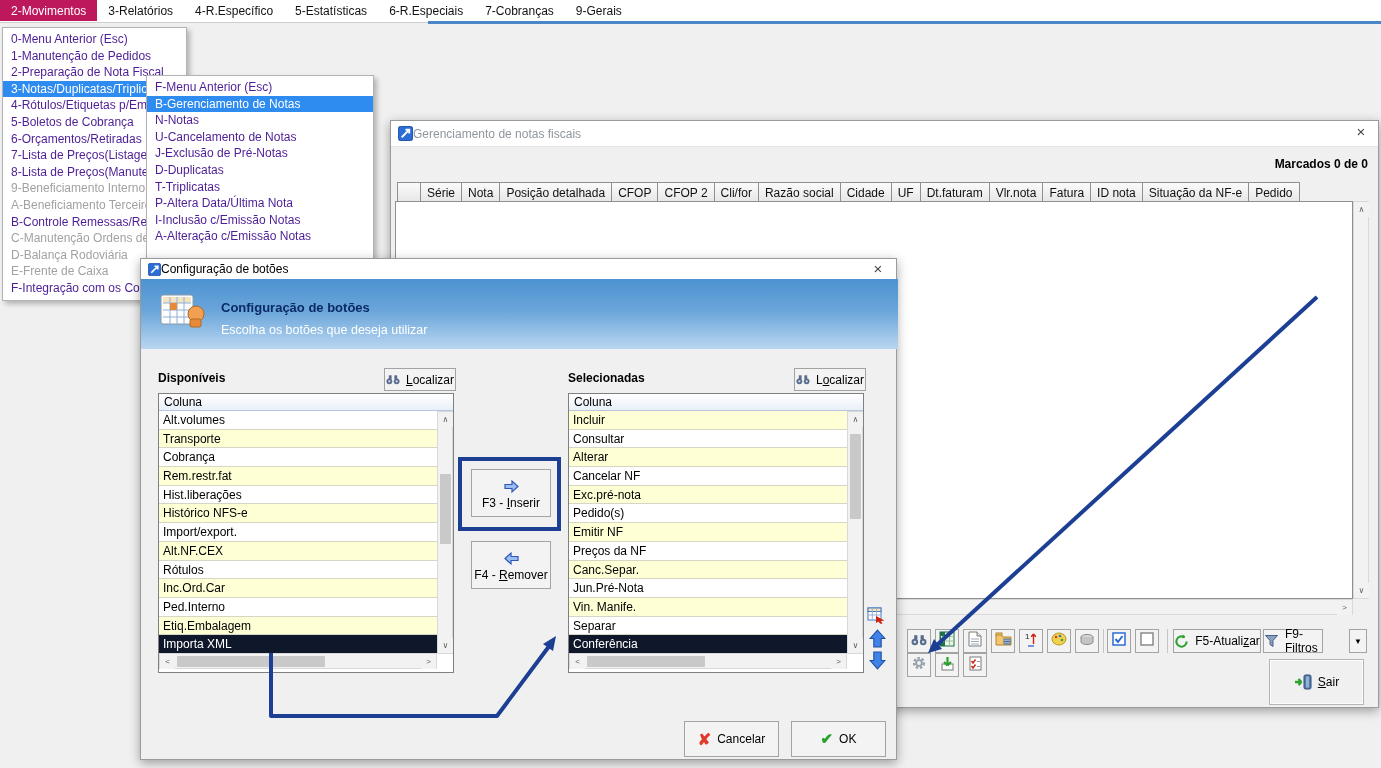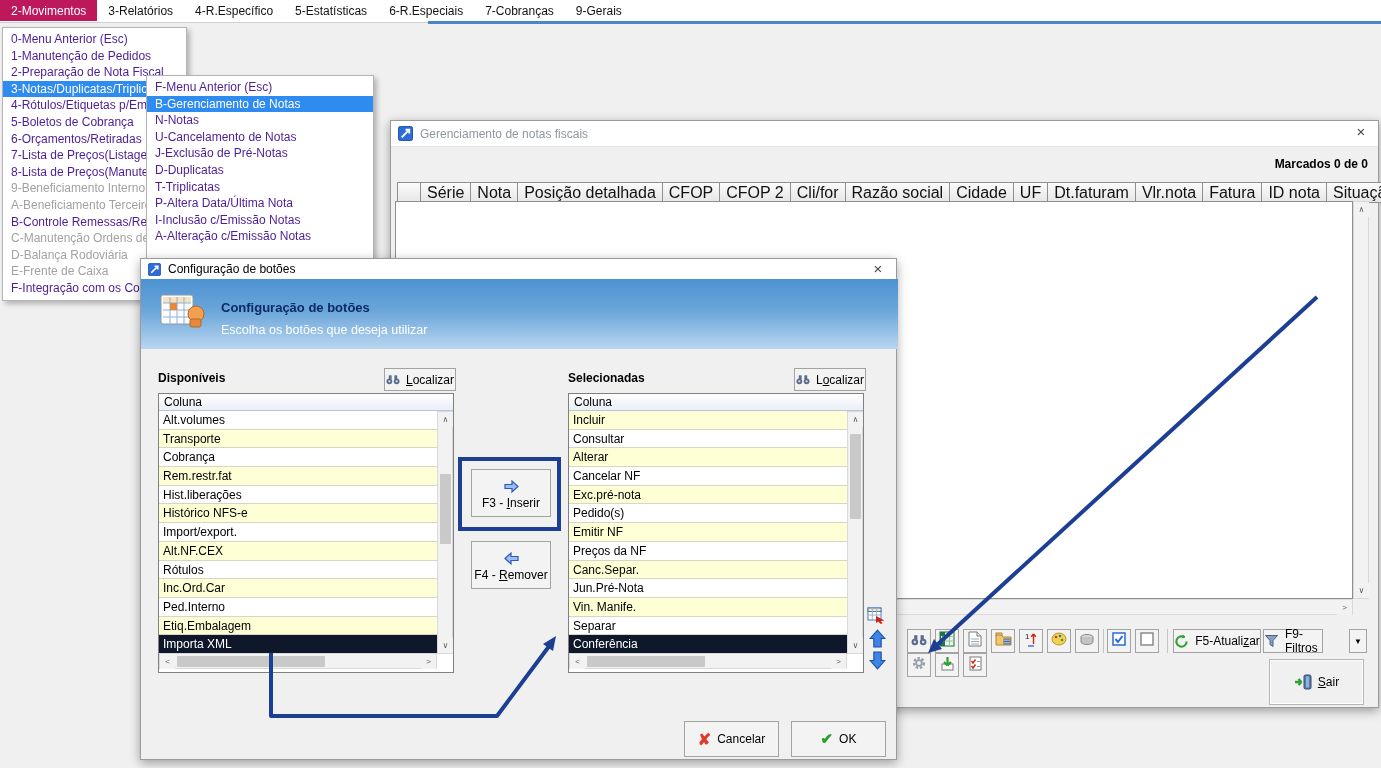--- a/index.html
+++ b/index.html
@@ -12,29 +12,29 @@
   .mb-item.sel{background:#be185d;color:#fff}
   
   .menu{background:#fff;border:1px solid #b3b3b3;box-shadow:3px 3px 5px rgba(0,0,0,.25);padding:3px 0;box-sizing:border-box}
   .mi{height:16.6px;line-height:16.6px;padding:0 12px 0 8px;font-size:12px;color:#4c1d95;white-space:nowrap;overflow:hidden;cursor:default}
   .mi.sel{background:#2e8bf0;color:#fff}
   .mi.dis{color:#a2a2a2}
   #menu1{left:2px;top:27px;width:185px;z-index:20}
   #menu2{left:146px;top:75px;width:228px;height:190px;overflow:hidden;z-index:21}
   
   .win{background:#f0f0f0;border:1px solid #9b9b9b;box-shadow:0 3px 10px rgba(0,0,0,.35);box-sizing:border-box}
-  .titlebar{position:absolute;left:0;top:0;right:0;background:#fff;display:flex;align-items:center;gap:7px;padding-left:7px;box-sizing:border-box}
+  .titlebar{position:absolute;left:0;top:0;right:0;background:#fff;display:flex;align-items:center;padding-left:7px;box-sizing:border-box}
   .tb-title{font-size:12px;white-space:nowrap}
   .tb-close{position:absolute;top:2px;font-size:15px;color:#444;width:18px;text-align:center;cursor:default}
   #win-notas{left:390px;top:120px;width:989px;height:588px;z-index:5}
   #win-notas .titlebar{height:26px;border-bottom:1px solid #e4e4e4}
   #win-notas .tb-title{color:#8f979e}
   #marcados{right:10px;top:36px;font-size:12px;font-weight:bold}
   #nf-cols{left:6px;top:61px;white-space:nowrap;font-size:0}
-  .th{display:inline-block;font-size:16px;padding:3px 6px 2px 6px;background:linear-gradient(#fbfbfb,#e6e6e6);
+  .th{display:inline-block;font-size:12px;padding:3px 6px 2px 6px;background:linear-gradient(#fbfbfb,#e6e6e6);
       border:1px solid #8f8f8f;margin-right:-1px;color:#111;vertical-align:top;height:14px;line-height:14px}
   .th-first{width:10px}
   #nf-body{left:4px;top:80px;width:958px;height:398px;background:#fff;border:1px solid #8f8f8f;box-sizing:border-box}
   #nf-watermark{left:261px;top:96px;width:28px;height:42px;background:#17356e;border-radius:55% 45% 6px 6px}
   
   .sb{background:#f2f2f2;border:1px solid #d9d9d9;box-sizing:border-box}
   .sb-btn{position:absolute;width:15px;height:15px;display:flex;align-items:center;justify-content:center;
           font-size:8px;color:#5a5a5a;background:#f2f2f2}
   .sb-thumb{position:absolute;background:#c9c9c9;border-radius:1px}
   

